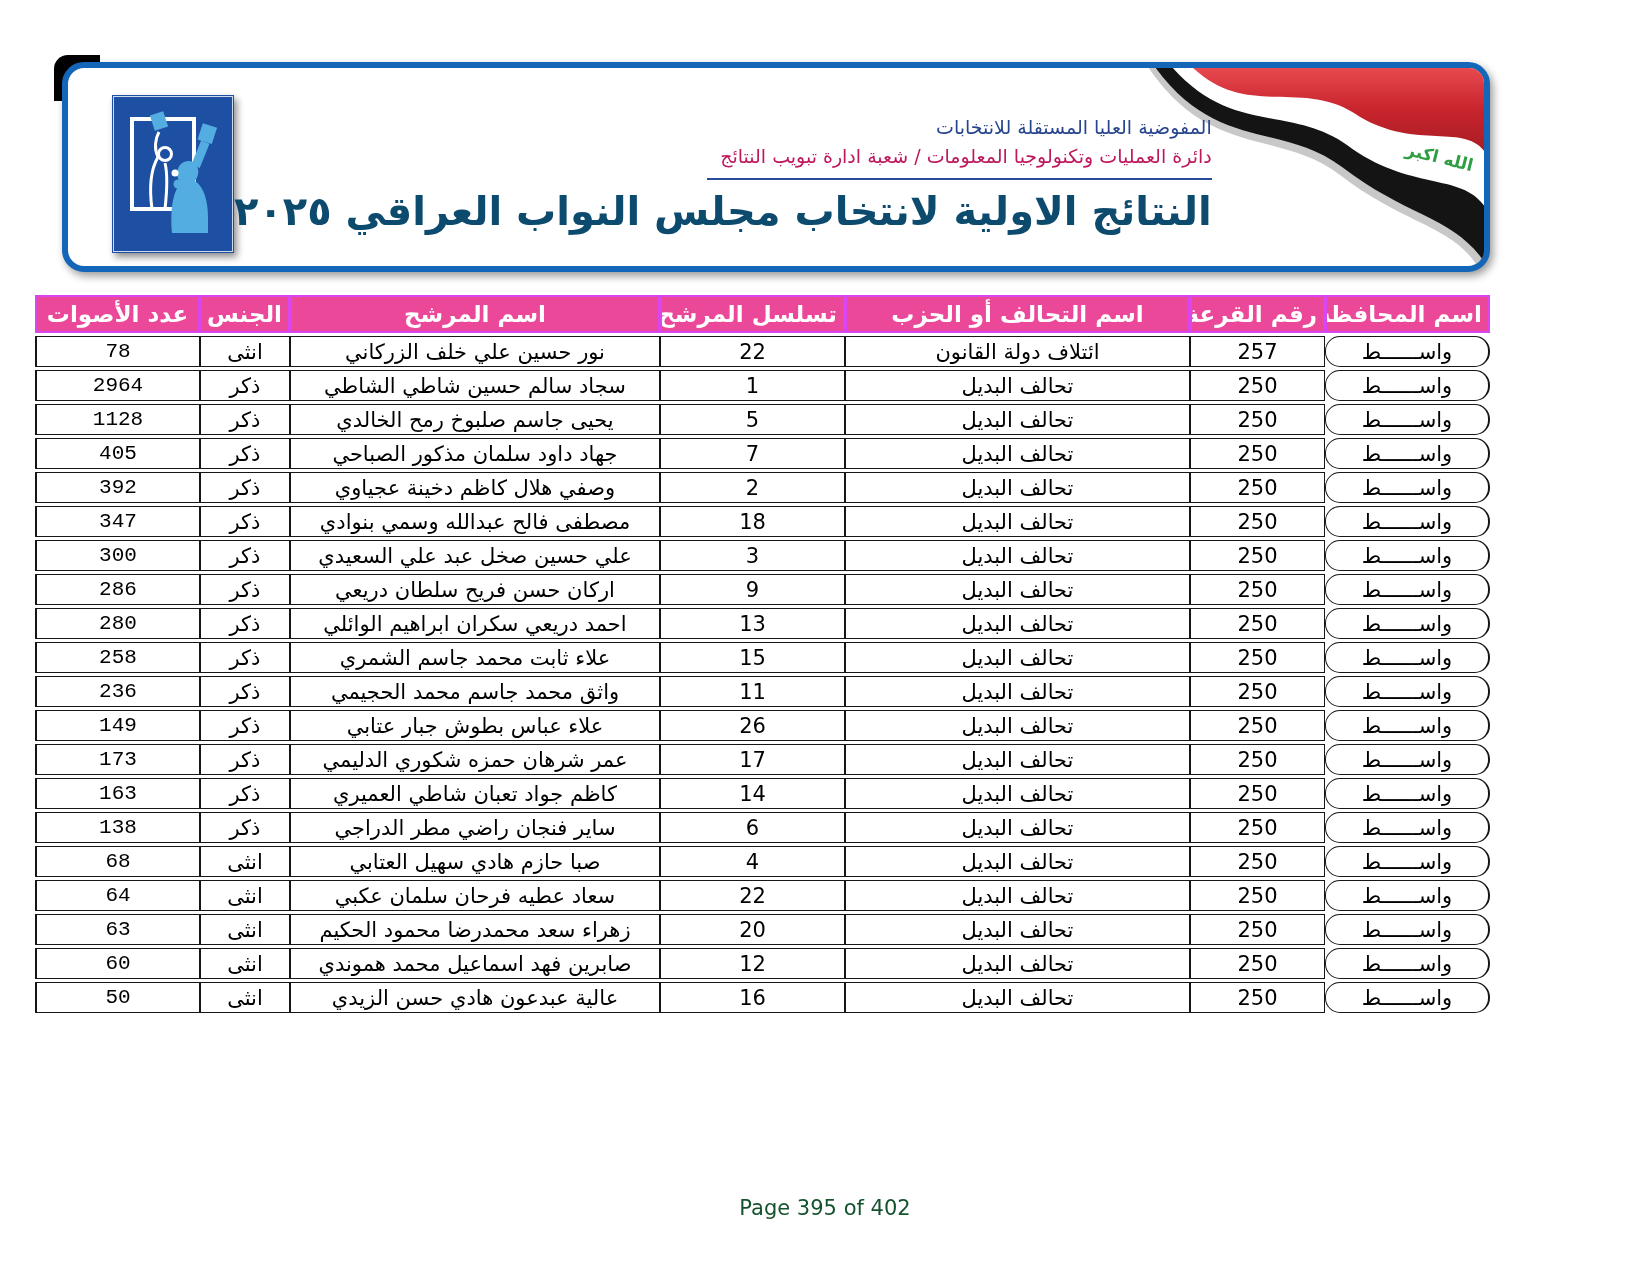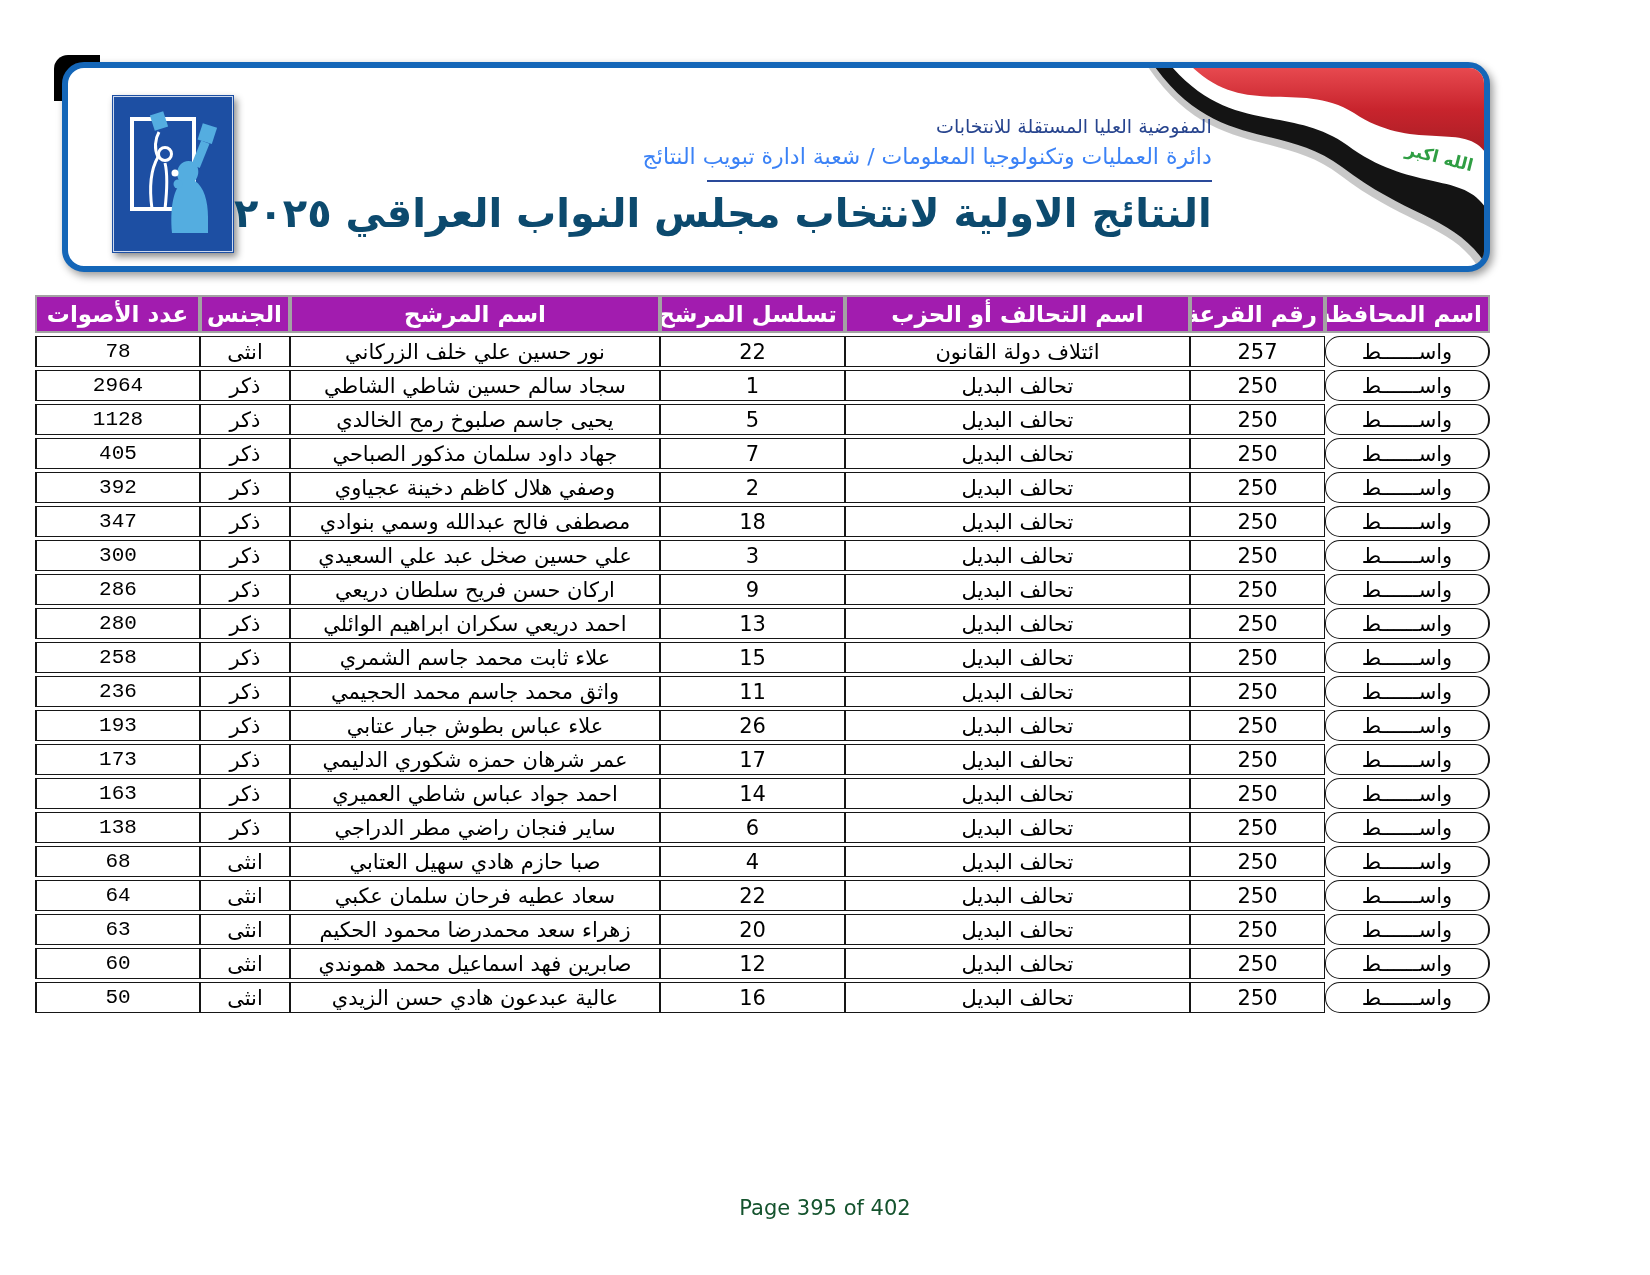--- a/index.html
+++ b/index.html
@@ -26,35 +26,35 @@
     position:absolute;top:0;left:0;right:0;bottom:0;
     display:flex;align-items:center;z-index:2;
   }
   .logo-wrap{flex:0 0 auto;margin-left:44px;margin-top:14px;}
   .logo-svg{display:block;box-shadow:3px 4px 7px rgba(0,0,0,0.45);}
   .center-block{
     flex:1 1 auto;display:flex;flex-direction:column;align-items:flex-end;
     padding-top:16px;margin-right:290px; 
   }
   .org-line1{font-size:19px;color:#27448e;direction:rtl;white-space:nowrap;}
-  .org-line2{font-size:22px;color:#3b82f6;direction:rtl;white-space:nowrap;margin-top:7px;margin-left:40px;}
+  .org-line2{font-size:19px;color:#be185d;direction:rtl;white-space:nowrap;margin-top:7px;margin-left:40px;}
   .org-divider{width:505px;border-top:2px solid #2a4a9a;margin-top:11px;}
   .main-title{
     font-size:40px;font-weight:bold;color:#0c4a6e;direction:rtl;
     white-space:nowrap;margin-top:8px;letter-spacing:0px;
   }
   
   .results-table{
     position:absolute;left:35px;top:292px;width:1455px;
     border-collapse:separate;border-spacing:0 3px;direction:rtl;
     table-layout:fixed;
   }
   .results-table th{
-    background:#a21caf;color:#ffffff;font-size:23px;font-weight:bold;
-    height:34px;border:2px solid #a3a3a3;padding:0 6px;text-align:center;
+    background:#ec4899;color:#ffffff;font-size:23px;font-weight:bold;
+    height:34px;border:2px solid #d946ef;padding:0 6px;text-align:center;
     white-space:nowrap;overflow:hidden;
   }
   .results-table td{
     background:#ffffff;color:#000000;font-size:21px;height:29px;
     border:1.5px solid #161616;padding:0 8px;text-align:center;
     white-space:nowrap;overflow:hidden;
   }
   .results-table td:first-child{border-right-width:2.5px;border-radius:15px;}
   .results-table td:last-child{border-left-width:2.5px;font-family:Liberation Mono, monospace;}
   col.col-governorate{width:165px;}
@@ -248,37 +248,37 @@
         <td>ذكر</td>
         <td>236</td>
       </tr>
       <tr>
         <td>واســــــط</td>
         <td>250</td>
         <td>تحالف البديل</td>
         <td>26</td>
         <td>علاء عباس بطوش جبار عتابي</td>
         <td>ذكر</td>
-        <td>193</td>
+        <td>149</td>
       </tr>
       <tr>
         <td>واســــــط</td>
         <td>250</td>
         <td>تحالف البديل</td>
         <td>17</td>
         <td>عمر شرهان حمزه شكوري الدليمي</td>
         <td>ذكر</td>
         <td>173</td>
       </tr>
       <tr>
         <td>واســــــط</td>
         <td>250</td>
         <td>تحالف البديل</td>
         <td>14</td>
-        <td>احمد جواد عباس شاطي العميري</td>
+        <td>كاظم جواد تعبان شاطي العميري</td>
         <td>ذكر</td>
         <td>163</td>
       </tr>
       <tr>
         <td>واســــــط</td>
         <td>250</td>
         <td>تحالف البديل</td>
         <td>6</td>
         <td>ساير فنجان راضي مطر الدراجي</td>
         <td>ذكر</td>

